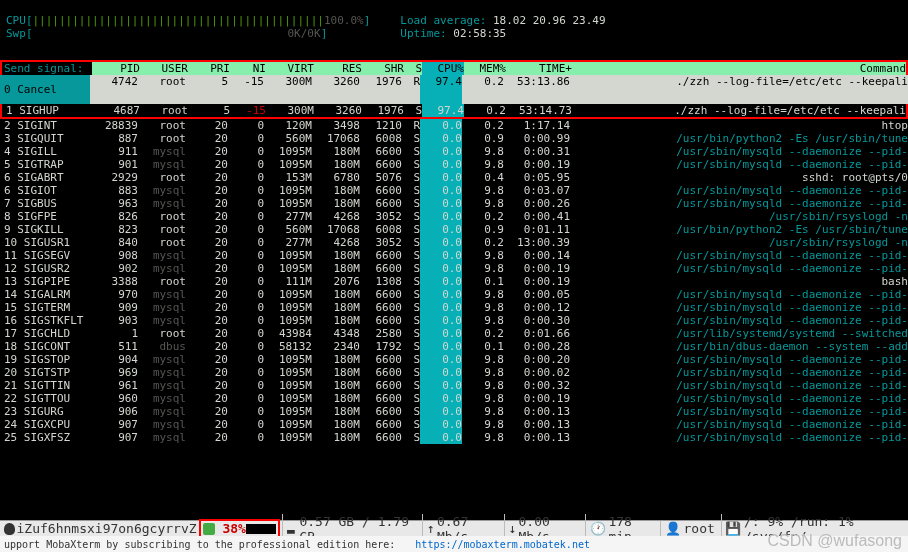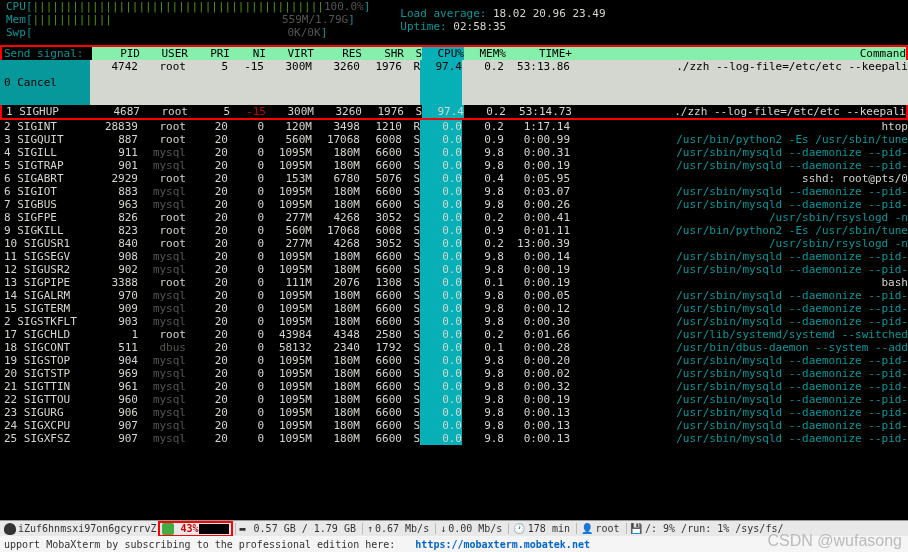--- a/index.html
+++ b/index.html
@@ -1,59 +1,58 @@
 <!DOCTYPE html>
 <html><head>
 <meta charset="utf-8">
 <style>
 * { margin:0; padding:0; box-sizing:border-box; }
 body { background:#000; font-family:Consolas,monospace; font-size:11px; width:908px; height:552px; overflow:hidden; position:relative; }
 .main { background:#000; height:522px; }
-.hdr { display:flex; padding:0 6px;align-items:center; }
+.hdr { display:flex; padding:14px 6px; }
 .hdr-l { color:#06989a; }
 .hdr-l .lbl { color:#06989a; }
 .hdr-l .bar { color:#4e9a06; }
 .hdr-l .pct { color:#555753; }
 .hdr-r { margin-left:30px; color:#06989a; }
 .hdr-r .v { color:#d3d7cf; }
 .signal-hdr { background:#86efac; color:#000; display:flex; border:2px solid red; border-bottom:none; }
 .sig-label { background:#000; color:#06989a; padding:0 2px; width:90px; }
 .cols { display:flex; flex:1; }
 .cols span { text-align:right; }
 .c-pid{width:48px;} .c-user{width:48px;text-align:left;padding-left:4px;} .c-pri{width:42px;} .c-ni{width:36px;} .c-virt{width:48px;} .c-res{width:48px;} .c-shr{width:42px;} .c-s{width:18px;} .c-cpu{width:42px;background:#06b0b6;} .c-mem{width:42px;} .c-time{width:66px;} .c-cmd{flex:1;text-align:left;padding-left:6px;}
-.sig-cancel { background:#06989a; color:#000; padding:16px 4px; width:90px; }
+.sig-cancel { background:#06989a; color:#000; padding:8px 4px; width:90px; }
 .row { display:flex; color:#d3d7cf; }
 .row.sel { background:#d3d7cf; color:#000; }
 .row .sig { width:90px; color:#d3d7cf; padding-left:4px; }
 .row.r2 { border:2px solid red; border-top:none; }
 .row .dim { color:#555753; }
 .row .neg { color:#cc0000; }
 .row .cmdpath { color:#06989a; }
-.bottom { position:absolute; bottom:16px; left:0; right:0; background:#e8e8e8; height:16px; display:flex; align-items:center; font-size:10px; color:#333; padding:0 4px; gap:2px; border-top:1px solid #999; }
+.bottom { position:absolute; bottom:16px; left:0; right:0; background:#e8e8e8; height:16px; display:flex; align-items:center; font-size:13px; color:#333; padding:0 4px; gap:2px; border-top:1px solid #999; }
 .bottom .seg { display:flex; align-items:center; gap:2px; padding:0 4px; border-left:1px solid #bbb; }
 .bottom .seg:first-child { border:none; }
 .bottom .redbox { border:2px solid red; padding:0 2px; display:flex; align-items:center; }
 .bottom .redpct { color:#c00; font-weight:bold; }
 .bottom .blk { background:#000; width:30px; height:10px; }
 .footer { position:absolute; bottom:0; left:0; right:0; height:16px; background:#f5f5f5; font-size:10px; color:#333; padding:0 4px; display:flex; align-items:center;gap:20px; }
-.footer a { color:#0066cc;font-weight:bold; }
+.footer a { color:#0066cc; }
 .watermark { position:absolute; bottom:2px; right:6px; color:#bbb; font-size:16px; font-family:sans-serif; }
 .ico { display:inline-block; width:12px; height:12px; }
 .ico-cpu { background:#4a4; border-radius:2px; }
 .ico-penguin { width:12px;height:12px;background:#333;border-radius:50% 50% 40% 40%; }
 </style>
 </head>
 <body>
 
 <div class="main">
 
 <div class="hdr">
   <div class="hdr-l">
     <div><span class="lbl">CPU</span>[<span class="bar">||||||||||||||||||||||||||||||||||||||||||||</span><span class="pct">100.0%</span>]</div>
-    <div><span class="lbl">Mem</span>[<span class="bar">||||||||||||</span><span class="pct" style="margin-left:170px">559M/1.79G</span>]</div>
     <div><span class="lbl">Swp</span>[<span class="pct" style="margin-left:255px">0K/0K</span>]</div>
   </div>
   <div class="hdr-r">
     <div><span>Load average:</span> <span class="v">18.02 20.96 23.49</span></div>
     <div><span>Uptime:</span> <span class="v">02:58:35</span></div>
   </div>
 </div>
 
 <div style="height:6px"></div>
 
@@ -359,21 +358,21 @@
           <span class="c-res">180M</span>
           <span class="c-shr">6600</span>
           <span class="c-s">S</span>
           <span class="c-cpu">0.0</span>
           <span class="c-mem">9.8</span>
           <span class="c-time">0:00.12</span>
           <span class="c-cmd cmdpath">/usr/sbin/mysqld --daemonize --pid-</span>
         </div>
       </div>
       <div class="row">
-        <span class="sig">2 SIGSTKFLT</span>
+        <span class="sig">16 SIGSTKFLT</span>
         <div class="cols">
           <span class="c-pid">903</span>
           <span class="c-user dim">mysql</span>
           <span class="c-pri">20</span>
           <span class="c-ni ">0</span>
           <span class="c-virt">1095M</span>
           <span class="c-res">180M</span>
           <span class="c-shr">6600</span>
           <span class="c-s">S</span>
           <span class="c-cpu">0.0</span>
@@ -535,21 +534,21 @@
           <span class="c-cmd cmdpath">/usr/sbin/mysqld --daemonize --pid-</span>
         </div>
       </div>
     </div>
 
 </div>
 
 <div class="bottom">
   <span class="ico ico-penguin"></span>
   <span>iZuf6hnmsxi97on6gcyrrvZ</span>
-  <span class="redbox"><span class="ico ico-cpu"></span>&nbsp;<span class="redpct">43%</span><span class="blk"></span></span>
+  <span class="redbox"><span class="ico ico-cpu"></span>&nbsp;<span class="redpct">38%</span><span class="blk"></span></span>
   <span class="seg">
       <span class="ico">▬</span>
       <span>0.57 GB / 1.79 GB</span>
     </span>
   <span class="seg">
       <span>↑</span>
       <span>0.67 Mb/s</span>
     </span>
   <span class="seg">
       <span>↓</span>

